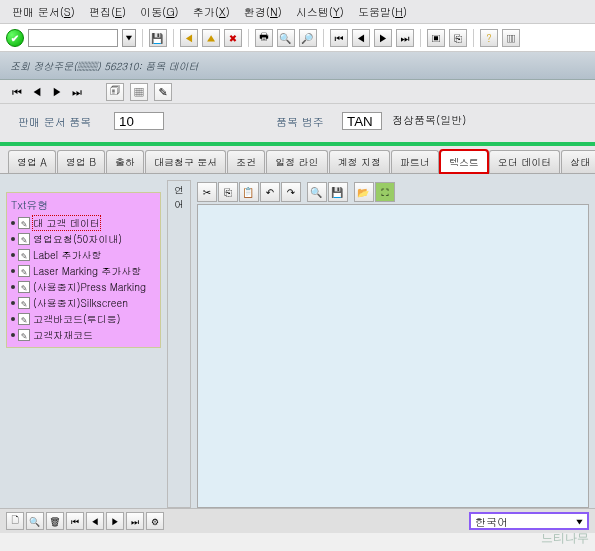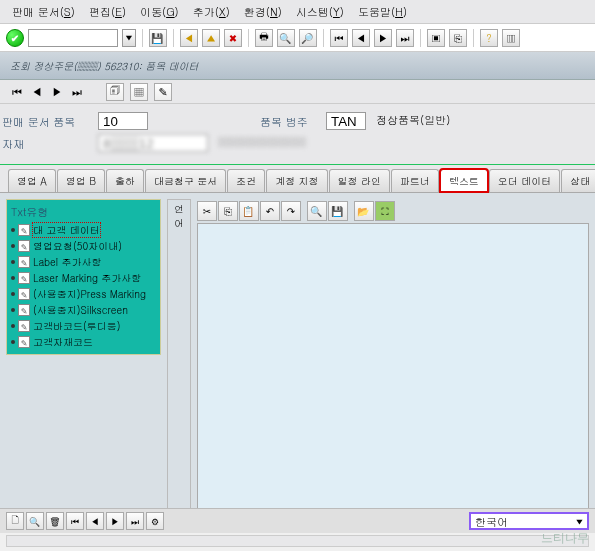--- a/index.html
+++ b/index.html
@@ -21,37 +21,37 @@
   
   .titlebar { background: linear-gradient(#cfd7de, #b3c0cb); padding: 6px 10px; border-bottom: 1px solid #9aa; }
   .title-text { font-size: 10px; font-style: italic; color: #2a3a46; font-weight: 500; }
   
   
   .apptoolbar { background: #e8e8ea; border-bottom: 1px solid #ccc; padding: 3px 10px; display: flex; align-items: center; gap: 6px; height: 24px; }
   .nav-btn { width: 14px; height: 14px; display: flex; align-items: center; justify-content: center; font-size: 11px; cursor: pointer; }
   .app-ico { width: 18px; height: 18px; border: 1px solid #aaa; background: linear-gradient(#fff,#eee); display:flex;align-items:center;justify-content:center; }
   
   
-  .formarea { background: #e8e8ea; padding: 8px 2px; border-bottom: 1px solid #22c55e; }
+  .formarea { background: #e8e8ea; padding: 8px 18px; border-bottom: 4px solid #22c55e; }
   .form-row { display: flex; align-items: center; margin-bottom: 4px; gap: 6px; }
   .flabel { width: 90px; color: #2c4a68; }
   .finput { height: 18px; border: 1px solid #999; background: #fff; padding: 0 4px; }
   .freadonly { height: 18px; border: none; background: transparent; padding: 0 4px; }
   .blurred { filter: blur(2px); color: #888; }
   
   
   .tabstrip { background: #e8e8ea; padding: 4px 8px 0; display: flex; gap: 1px; border-bottom: 1px solid #aaa; }
   .tab { padding: 4px 8px; background: linear-gradient(#f5f5f5,#dcdcdc); border: 1px solid #aaa; border-bottom: none; border-radius: 3px 3px 0 0; font-size: 10px; cursor: pointer; white-space: nowrap; }
   .tab.active { background: #fff; }
   .tab.highlighted { outline: 2px solid #d00; outline-offset: -1px; }
   
   
   .content { background: #d9e0e5; padding: 6px; display: flex; gap: 6px; height: 340px; }
   .left-panel { width: 155px; display: flex; flex-direction: column; }
-  .txt-type-box { background: #14b8a6; border: 1px solid #cc9; padding: 4px; flex: 0 0 auto; }
+  .txt-type-box { background: #f0abfc; border: 1px solid #cc9; padding: 4px; flex: 0 0 auto; margin-top: 12px; }
   .txt-type-header { color: #2c4a68; margin-bottom: 3px; padding-left: 0px; }
   .txt-list { list-style: none; }
   .txt-list li { display: flex; align-items: center; gap: 3px; padding: 1px 0; font-size: 10px; }
   .bullet { width: 4px; height: 4px; background: #333; border-radius: 50%; flex-shrink:0; }
   .doc-icon { width: 12px; height: 12px; background: #fff; border: 1px solid #888; position: relative; flex-shrink:0; display:flex;align-items:center;justify-content:center; }
   .doc-icon::before { content:"✎"; font-size:8px; color:#666; }
   .txt-list li.selected span.lbl { outline: 1px dotted #c00; }
   
   .lang-col { width: 24px; background: #d9e0e5; border: 1px solid #bbb; padding: 2px; text-align: center; font-size: 10px; }
   
@@ -127,35 +127,30 @@
 
 <div class="formarea">
   <div class="form-row">
     <span class="flabel">판매 문서 품목</span>
     <input class="finput" style="width: 50px;" value="10">
     <span style="width:100px"></span>
     <span class="flabel" style="width:60px">품목 범주</span>
     <input class="finput" style="width: 40px;" value="TAN">
     <span class="freadonly">정상품목(일반)</span>
   </div>
-  <div class="form-row">
-    <span class="flabel">자재</span>
-    <input class="finput blurred" style="width: 110px;" value="8▒▒▒12">
-    <span class="freadonly blurred" style="width:150px">▒▒▒▒▒▒▒▒</span>
-  </div>
 </div>
 
 <div class="tabstrip">
   <div class="tab">영업 A</div>
   <div class="tab">영업 B</div>
   <div class="tab">출하</div>
   <div class="tab">대금청구 문서</div>
   <div class="tab">조건</div>
+  <div class="tab">일정 라인</div>
   <div class="tab">계정 지정</div>
-  <div class="tab">일정 라인</div>
   <div class="tab">파트너</div>
   <div class="tab active highlighted">텍스트</div>
   <div class="tab">오더 데이터</div>
   <div class="tab">상태</div>
 
 </div>
 
 <div class="content">
   <div class="left-panel">
     <div class="txt-type-box">

